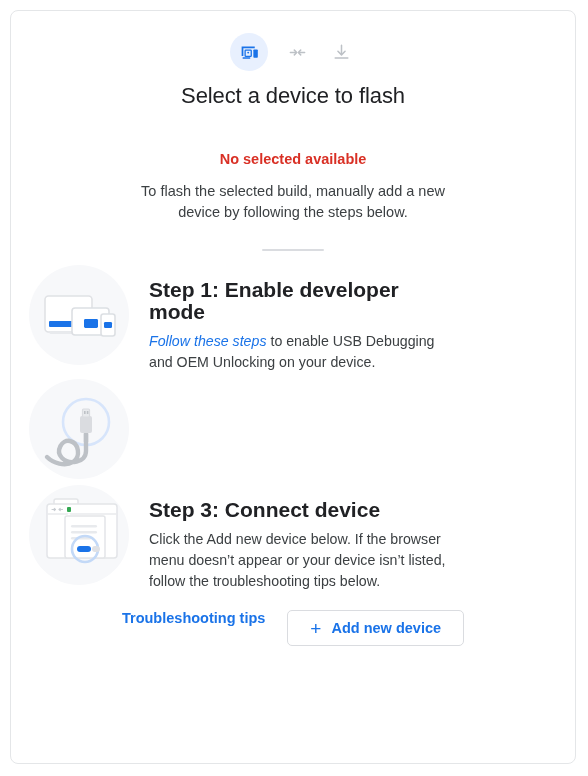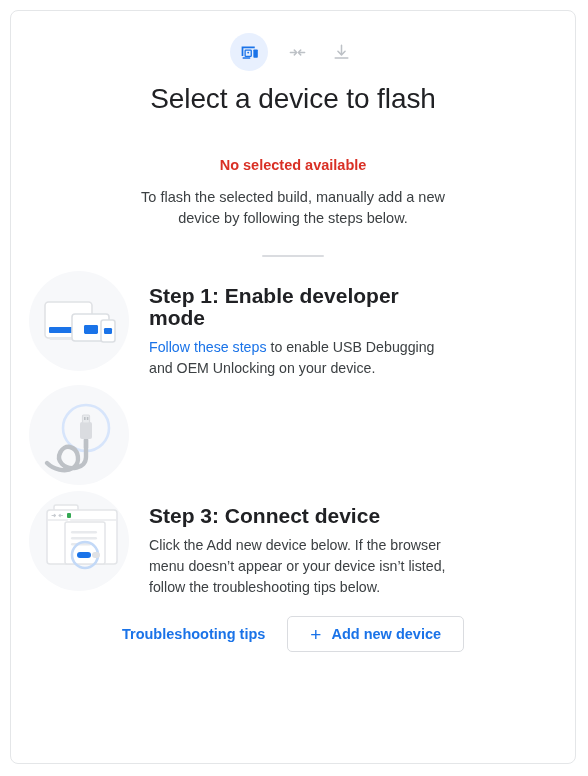--- a/index.html
+++ b/index.html
@@ -49,21 +49,21 @@
     height: 30px;
     display: flex;
     align-items: center;
     justify-content: center;
   }
 
   
   .title {
     margin: 12px 0 0 0;
     text-align: center;
-    font-size: 28px;
+    font-size: 22px;
     font-weight: 400;
     color: #202124;
     letter-spacing: -0.1px;
   }
 
   
   .status-wrap {
     margin-top: 40px;
     text-align: center;
   }
@@ -123,26 +123,26 @@
   .step-text {
     font-size: 14.2px;
     color: #3c4043;
     line-height: 21px;
     margin: 0;
   }
   .link {
     color: #1a73e8;
     text-decoration: none;
     cursor: pointer;
+    font-style: italic;
   }
 
   
   .footer {
     display: flex;
-    align-items: center;
     justify-content: center;
     gap: 22px;
     margin-top: 18px;
   }
   .footer-link {
     font-size: 14.5px;
     font-weight: 700;
     color: #1a73e8;
     cursor: pointer;
     white-space: nowrap;

